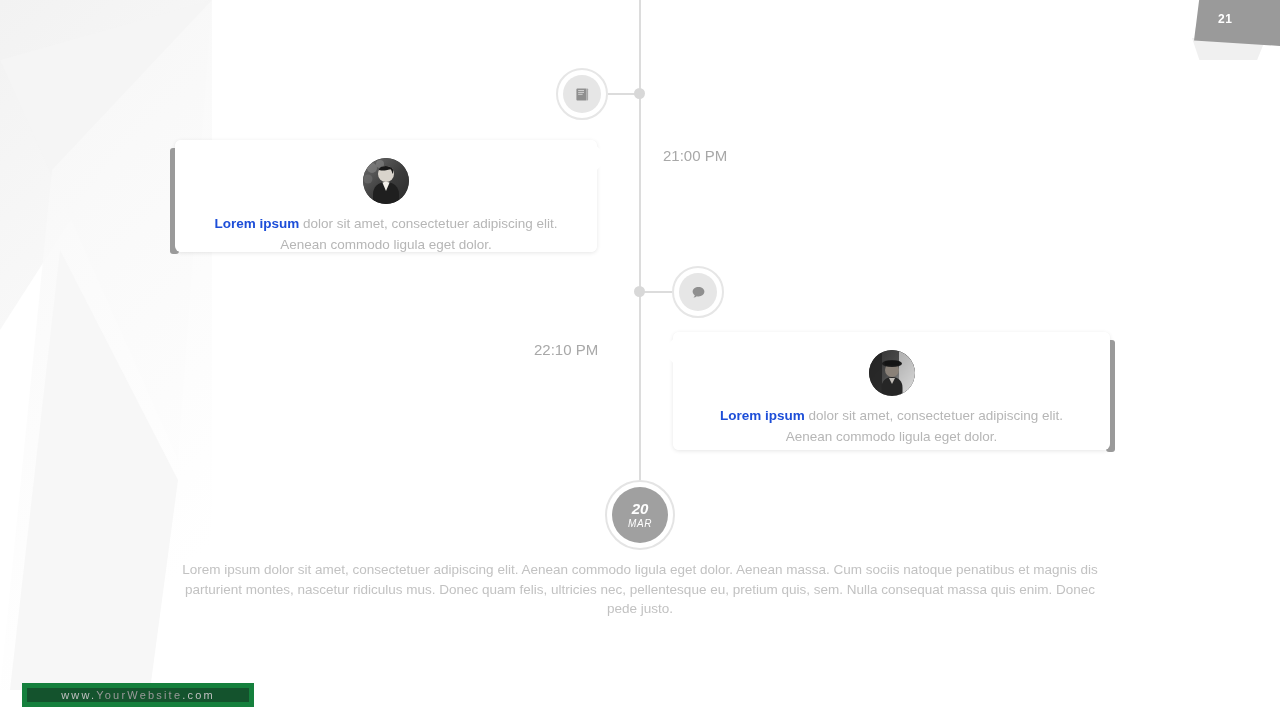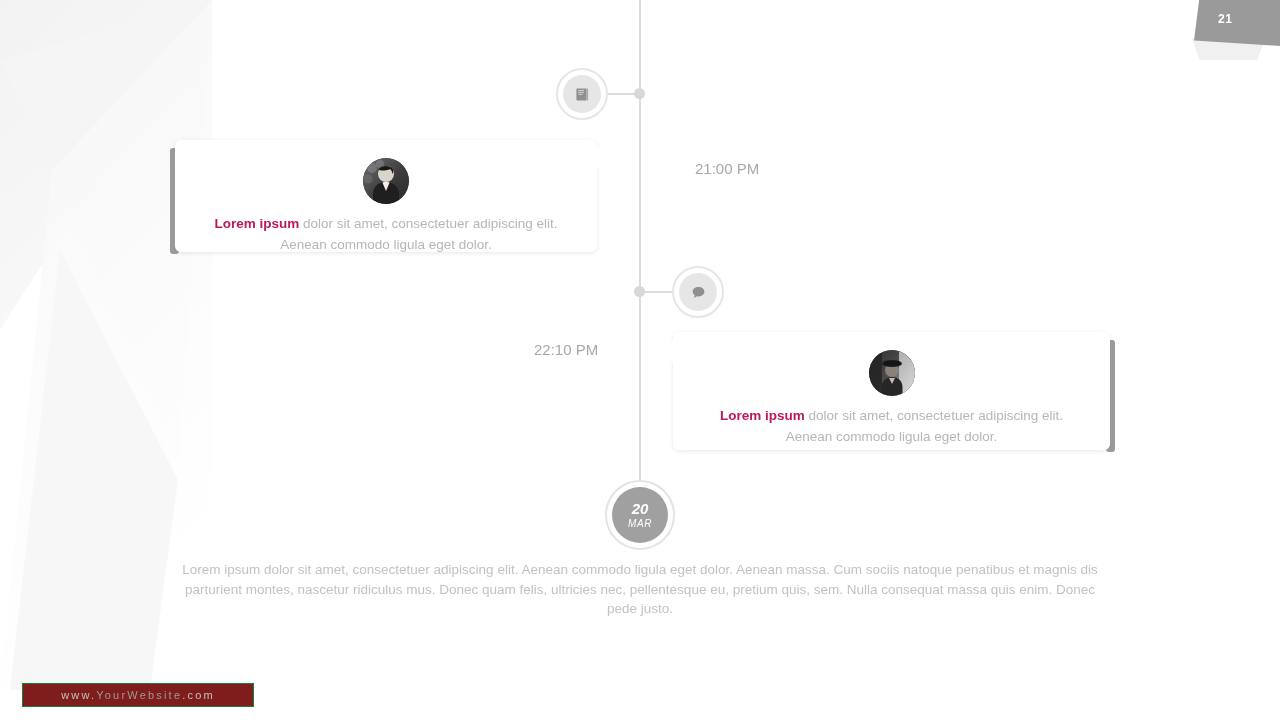--- a/index.html
+++ b/index.html
@@ -199,21 +199,21 @@
     position: relative;
     background: #3a3a3a;
   }
   .avatar svg { display: block; }
   .card-text {
     font-size: 13.5px;
     line-height: 1.55;
     color: #b6b6b6;
   }
   .card-text b {
-    color: #be185d;
+    color: #1d4ed8;
     font-weight: bold;
   }
 
   
   #end-block {
     position: absolute;
     left: 140px;
     top: 560px;
     width: 1000px;
     text-align: center;
@@ -232,28 +232,28 @@
     width: 930px;
   }
 
   
   #website-tag {
     position: absolute;
     left: 22px;
     top: 683px;
     width: 232px;
     height: 24px;
-    border: 1px solid #15803d;
+    border: 5px solid #15803d;
     display: flex;
     align-items: center;
     justify-content: center;
     font-size: 11px;
     letter-spacing: 2.2px;
     color: #c0c0c0;
-    background: #7f1d1d;
+    background: #14532d;
     box-sizing: border-box;
   }
   #website-tag b {
     color: #9a9a9a;
     font-weight: normal;
   }
 </style>
 </head>
 <body>
 
@@ -288,21 +288,21 @@
 <div class="marker" style="left:556px; top:68px;">
   <div class="marker-inner">
     <svg width="17" height="17" viewBox="0 0 24 24">
       <path d="M5 3.5h11.5c0.6 0 1 0.4 1 1v15c0 0.6-0.4 1-1 1H5c-0.9 0-1.6-0.7-1.6-1.6V5.1C3.4 4.2 4.1 3.5 5 3.5z" fill="#8f8f8f"></path>
       <path d="M17.5 3.5h1.4c0.6 0 1 0.4 1 1v15c0 0.6-0.4 1-1 1h-1.4z" fill="#a8a8a8"></path>
       <path d="M6.4 6.3h7.2M6.4 9.0h7.2M6.4 11.7h5.2" stroke="#e6e6e6" stroke-width="1.1" stroke-linecap="round"></path>
     </svg>
   </div>
 </div>
 
-<div class="time-label" style="left:663px; top:160px;margin-left:32px;">21:00 PM</div>
+<div class="time-label" style="left:663px; top:147px;">21:00 PM</div>
 
 <div class="card" style="left:175px; top:140px; width:422px; height:112px;">
   <div class="card-strip" style="left:-5px;"></div>
   <div class="card-pointer" style="right:-8px; top:9px;"></div>
   <div class="card-body">
     <div class="avatar">
       <svg viewBox="0 0 46 46" width="46" height="46">
         <defs>
           <clipPath id="clipAv1">
               <circle cx="23" cy="23" r="23"></circle>

